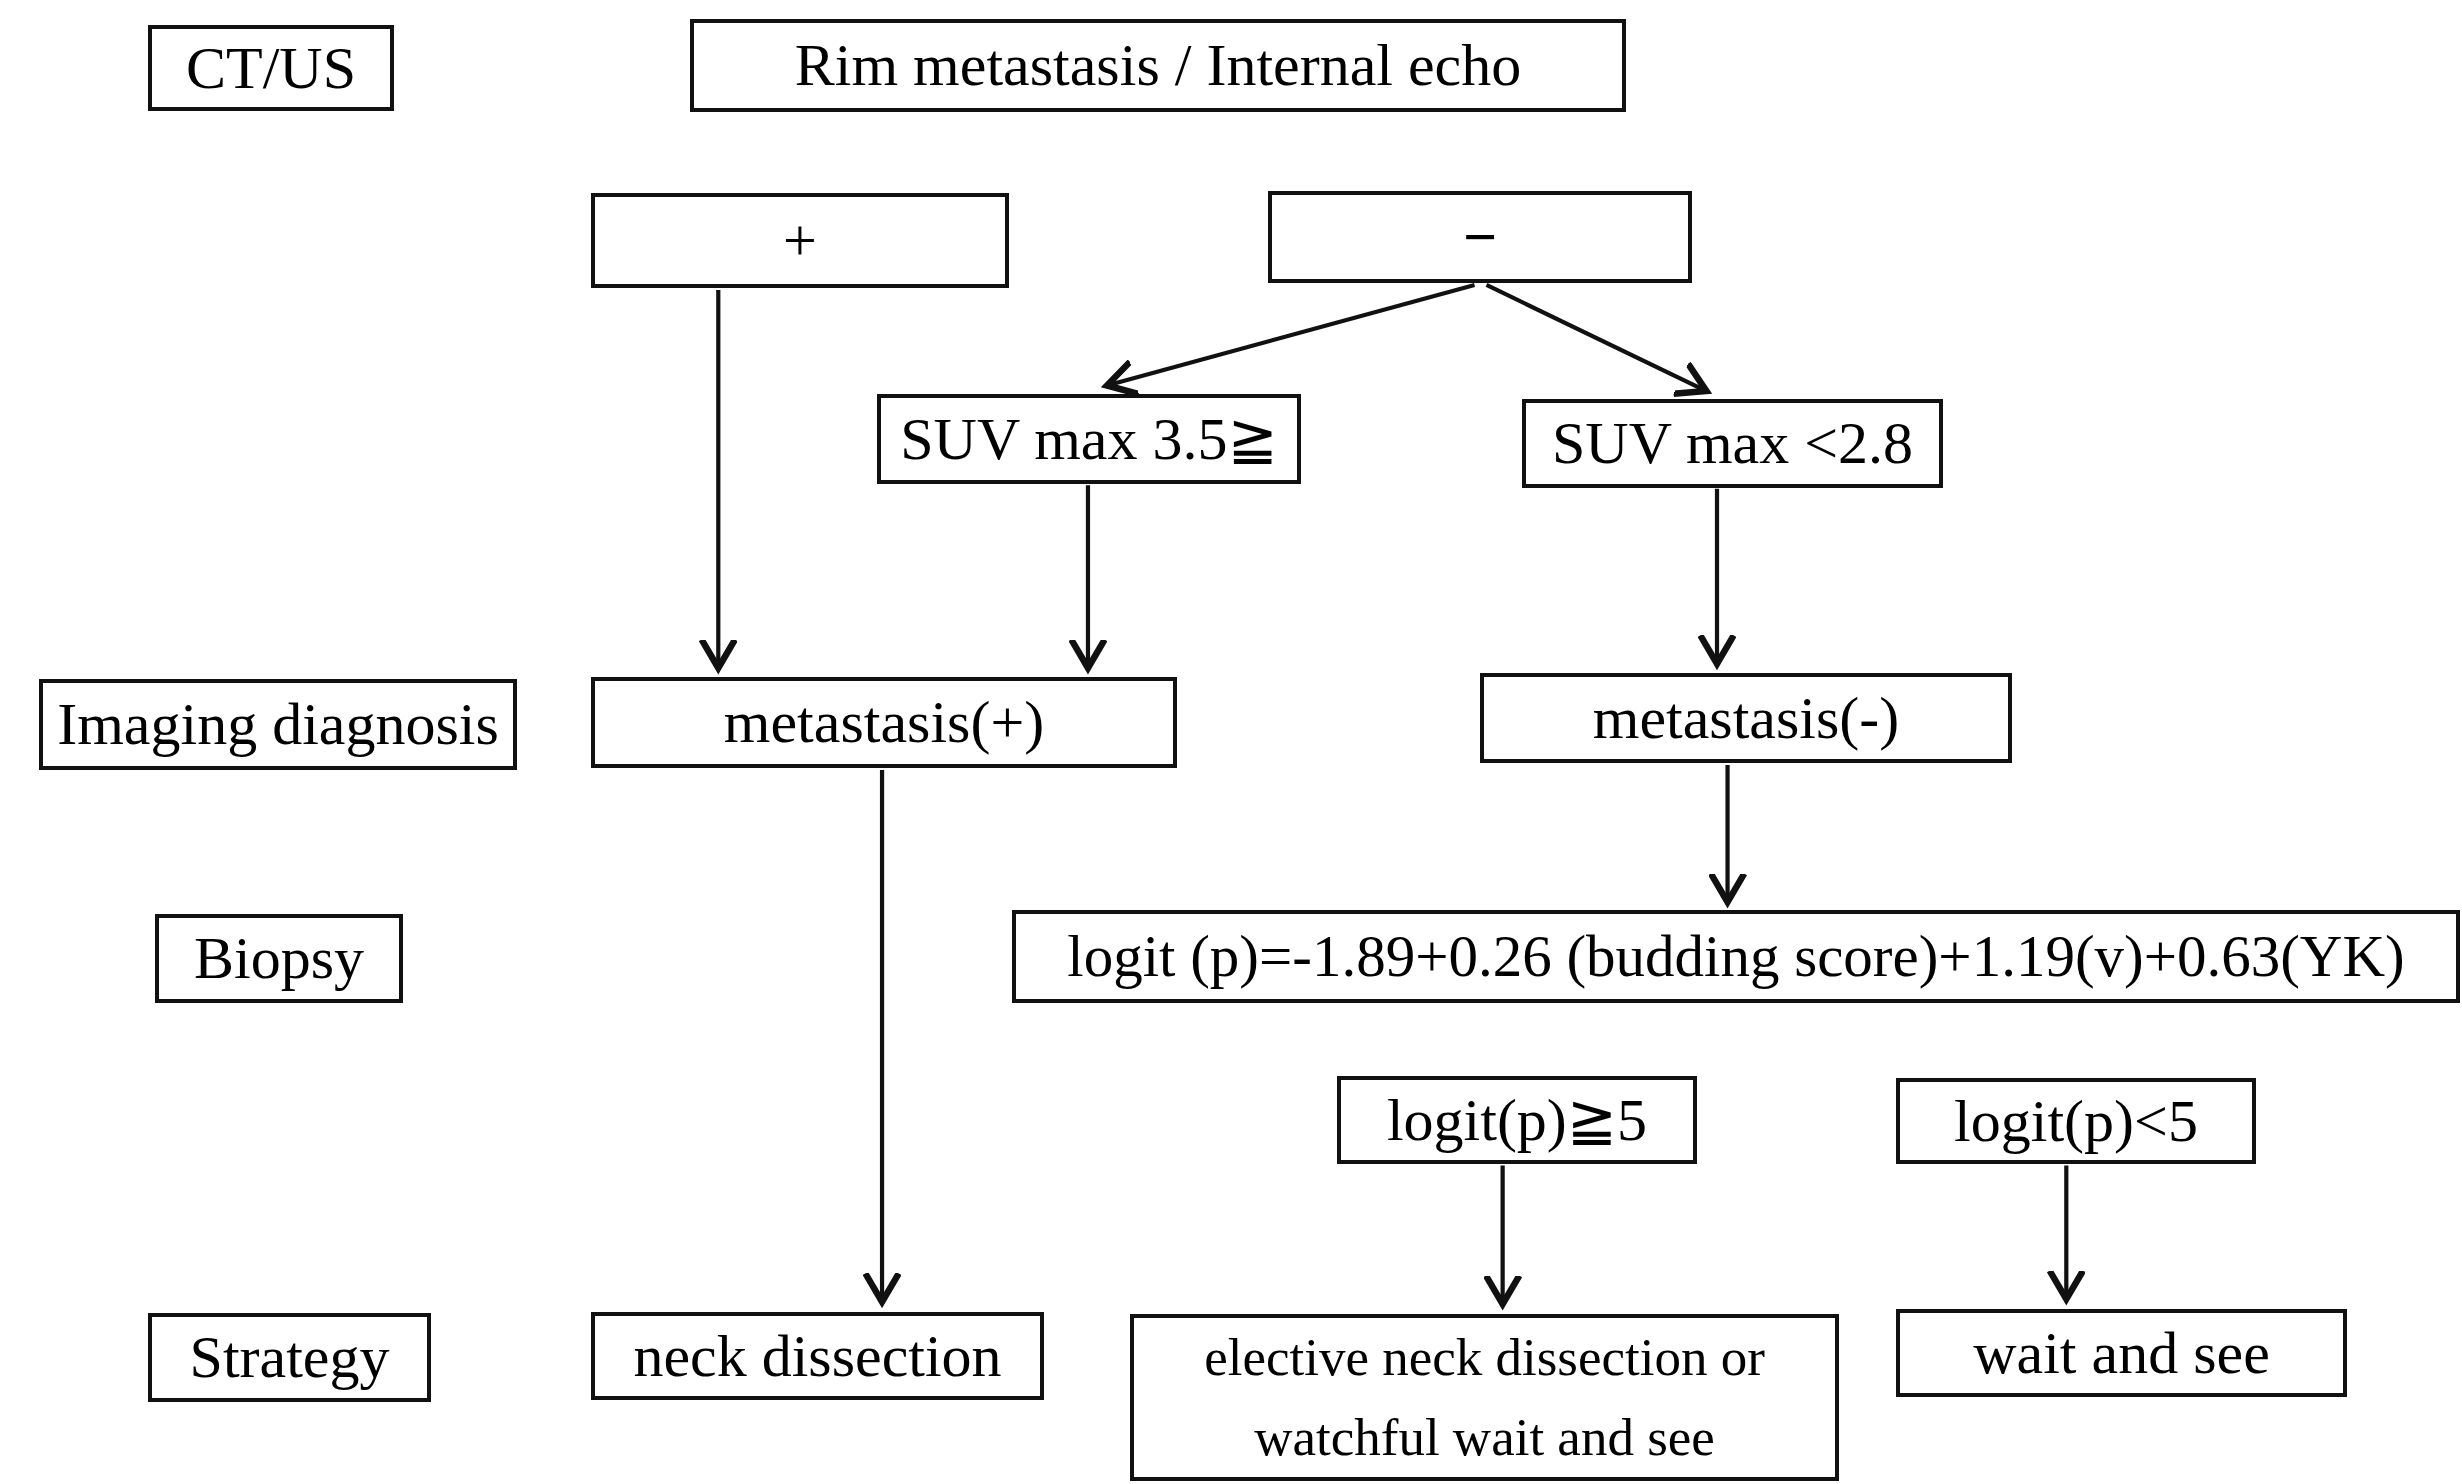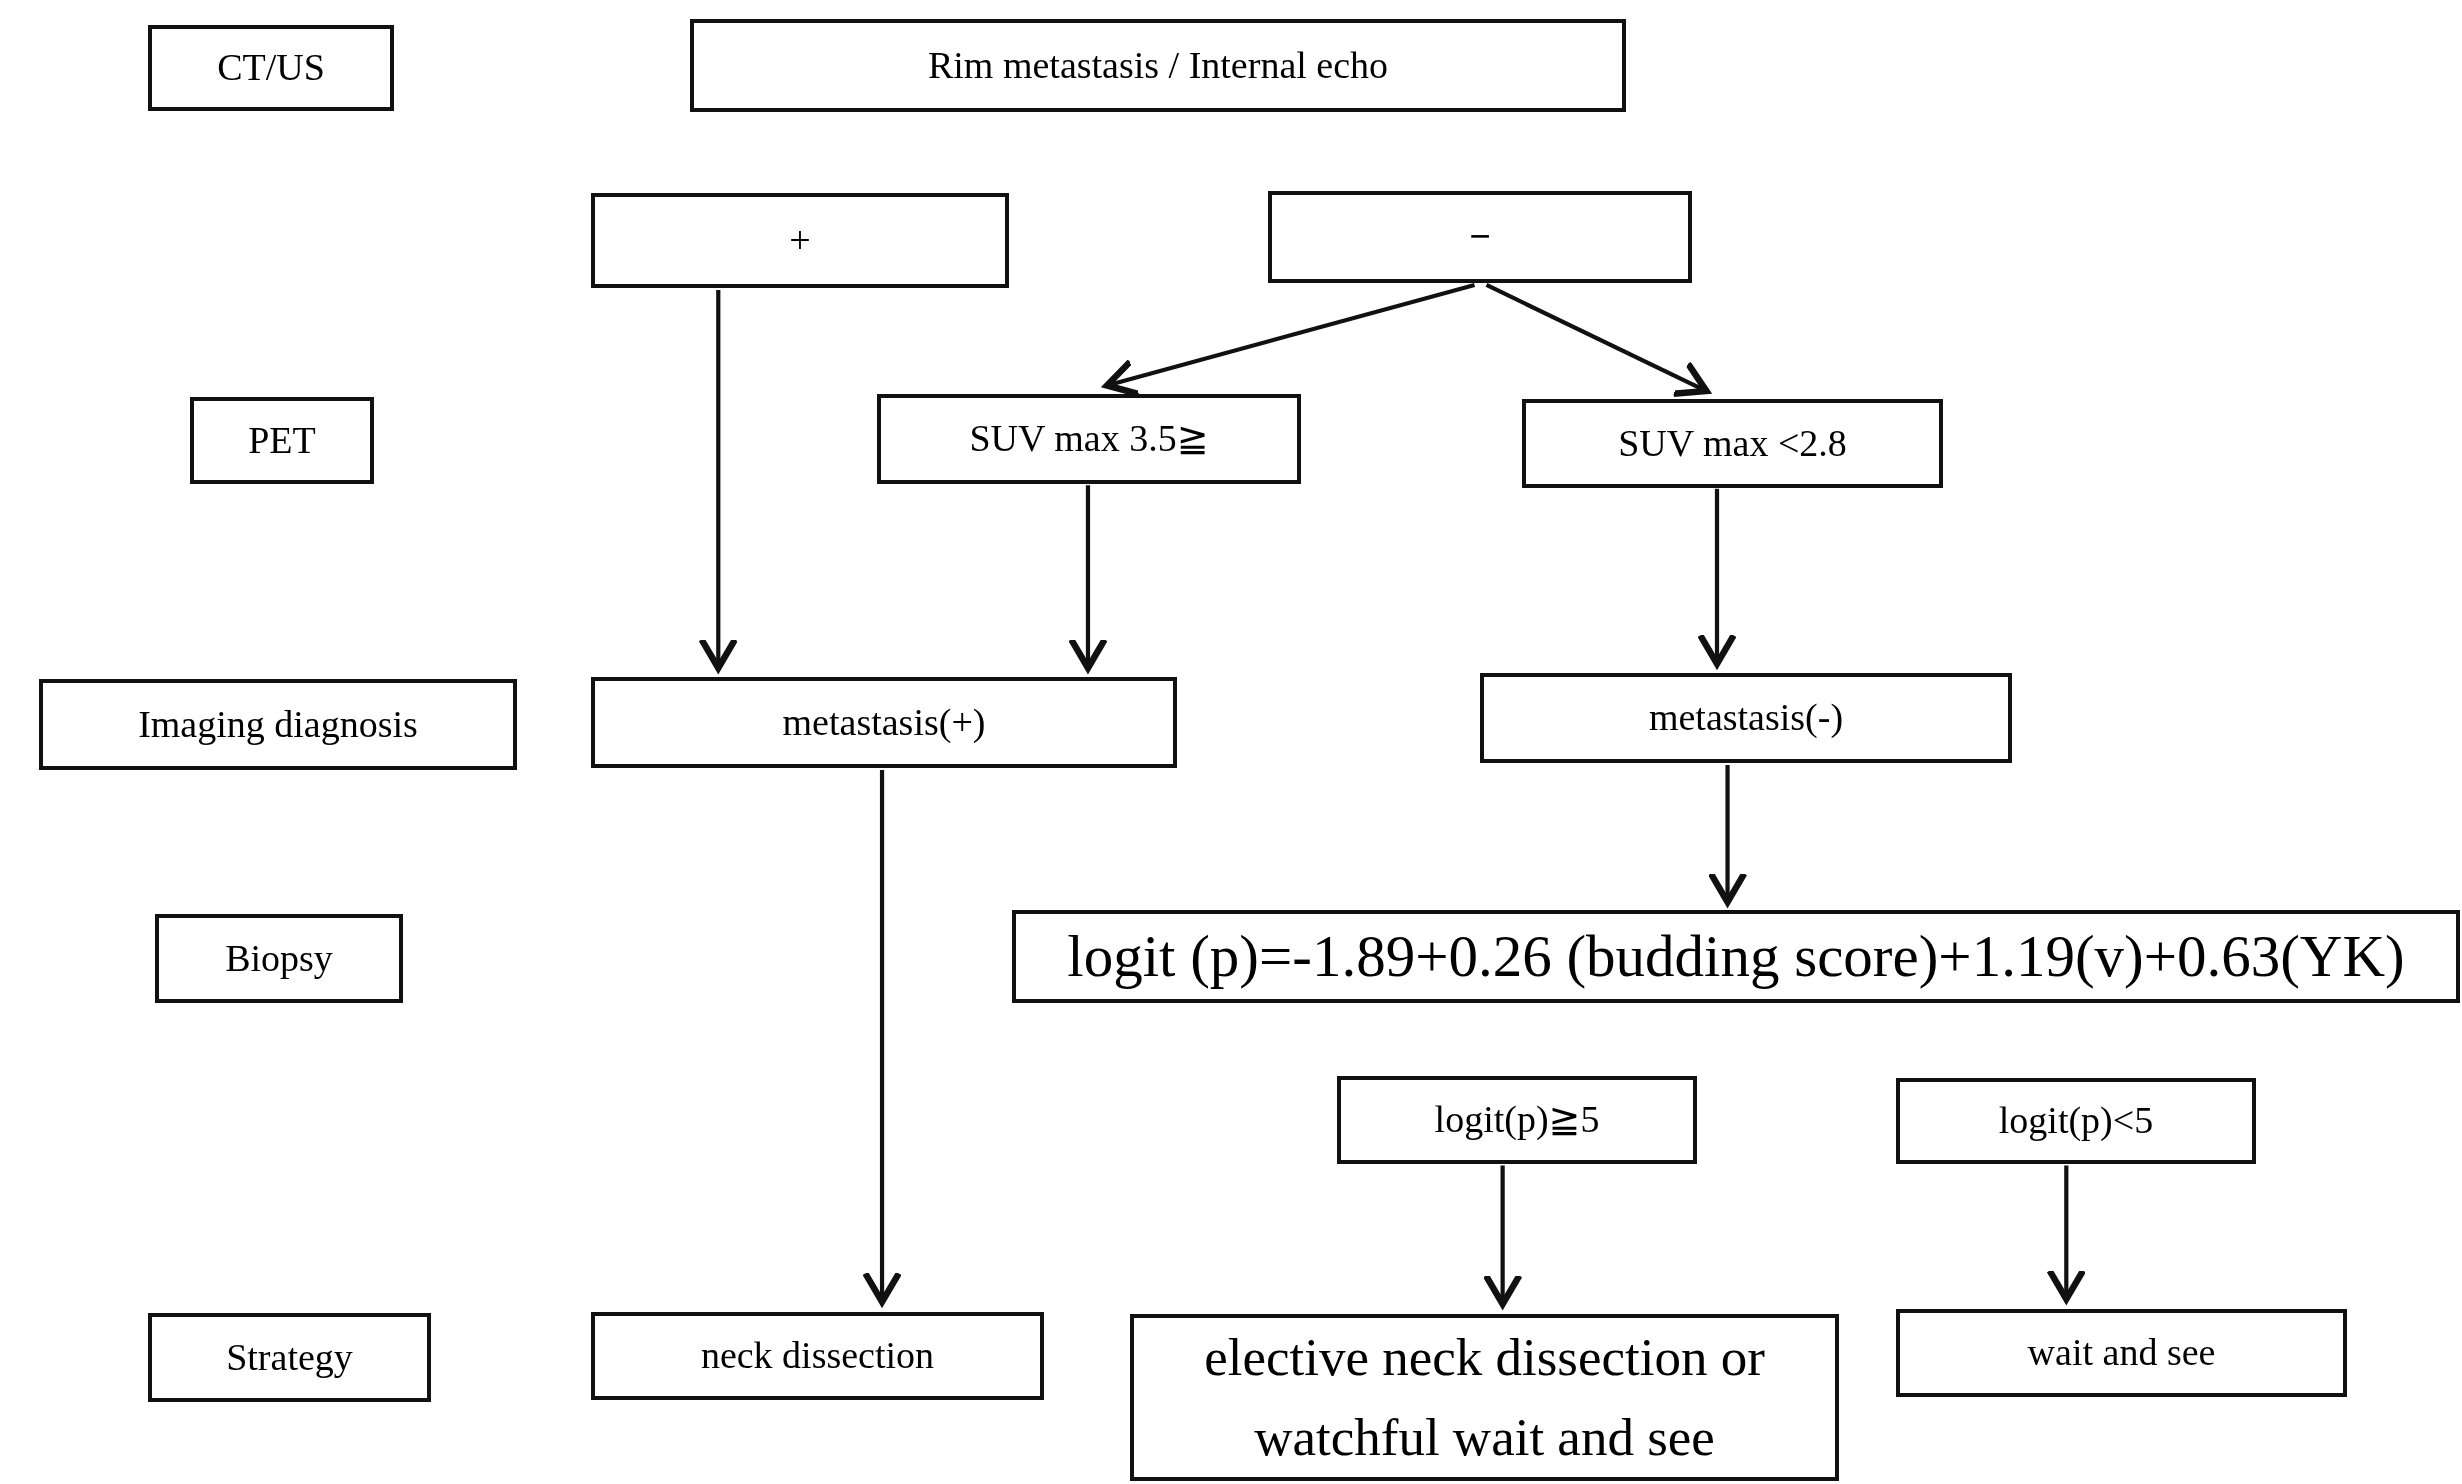--- a/index.html
+++ b/index.html
@@ -27,21 +27,21 @@
   }
   .node {
     position: absolute;
     box-sizing: border-box;
     border: 4.9px solid #111111;
     background: #ffffff;
     display: flex;
     align-items: center;
     justify-content: center;
     text-align: center;
-    font-size: 38px;
+    font-size: 60px;
     line-height: 1.15;
     white-space: nowrap;
     color: #000000;
   }
   .node--formula {
     font-size: 59px;
     padding: 0 8.4px;
   }
   .node--elective {
     font-size: 53px;
@@ -67,21 +67,20 @@
     <line x1="2115" y1="405" x2="2428" y2="556" stroke="#111111" stroke-width="6" marker-end="url(#ah)"></line>
     <line x1="1548" y1="690" x2="1548" y2="950" stroke="#111111" stroke-width="6" marker-end="url(#ah)"></line>
     <line x1="2443" y1="695" x2="2443" y2="944" stroke="#111111" stroke-width="6" marker-end="url(#ah)"></line>
     <line x1="1255" y1="1095" x2="1255" y2="1852" stroke="#111111" stroke-width="6" marker-end="url(#ah)"></line>
     <line x1="2458" y1="1088" x2="2458" y2="1283" stroke="#111111" stroke-width="6" marker-end="url(#ah)"></line>
     <line x1="2138" y1="1658" x2="2138" y2="1855" stroke="#111111" stroke-width="6" marker-end="url(#ah)"></line>
     <line x1="2940" y1="1658" x2="2940" y2="1848" stroke="#111111" stroke-width="6" marker-end="url(#ah)"></line>
   </svg>
 
   <div class="node" style="left:148px;  top:25px;   width:246px; height:86px">CT/US</div>
-  <div class="node" style="left:190px;  top:397px;  width:184px; height:87px">PET</div>
   <div class="node" style="left:39px;   top:679px;  width:478px; height:91px">Imaging diagnosis</div>
   <div class="node" style="left:155px;  top:914px; width:248px; height:89px">Biopsy</div>
   <div class="node" style="left:148px;  top:1313px; width:283px; height:89px">Strategy</div>
 
   <div class="node" style="left:690px;  top:19px;   width:936px; height:93px">Rim metastasis / Internal echo</div>
   <div class="node" style="left:591px;  top:193px;  width:418px;  height:95px">+</div>
   <div class="node node--minus" style="left:1268px; top:191px; width:424px; height:92px">−</div>
   <div class="node" style="left:877px; top:394px;  width:424px;  height:90px">SUV max 3.5≧</div>
   <div class="node" style="left:1522px; top:399px;  width:421px;  height:89px">SUV max &lt;2.8</div>
   <div class="node" style="left:591px;  top:677px;  width:586px;  height:91px">metastasis(+)</div>

